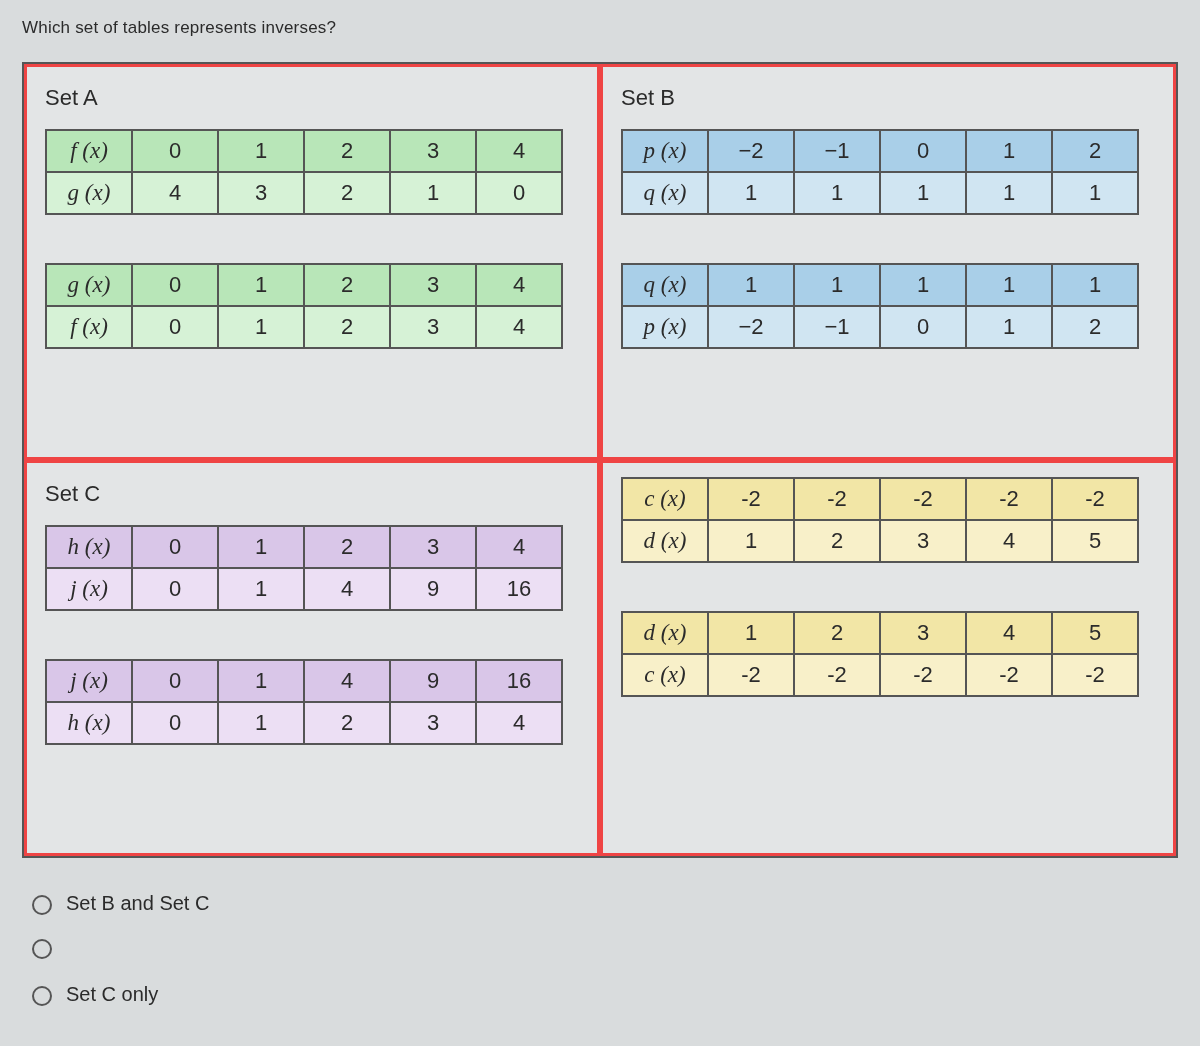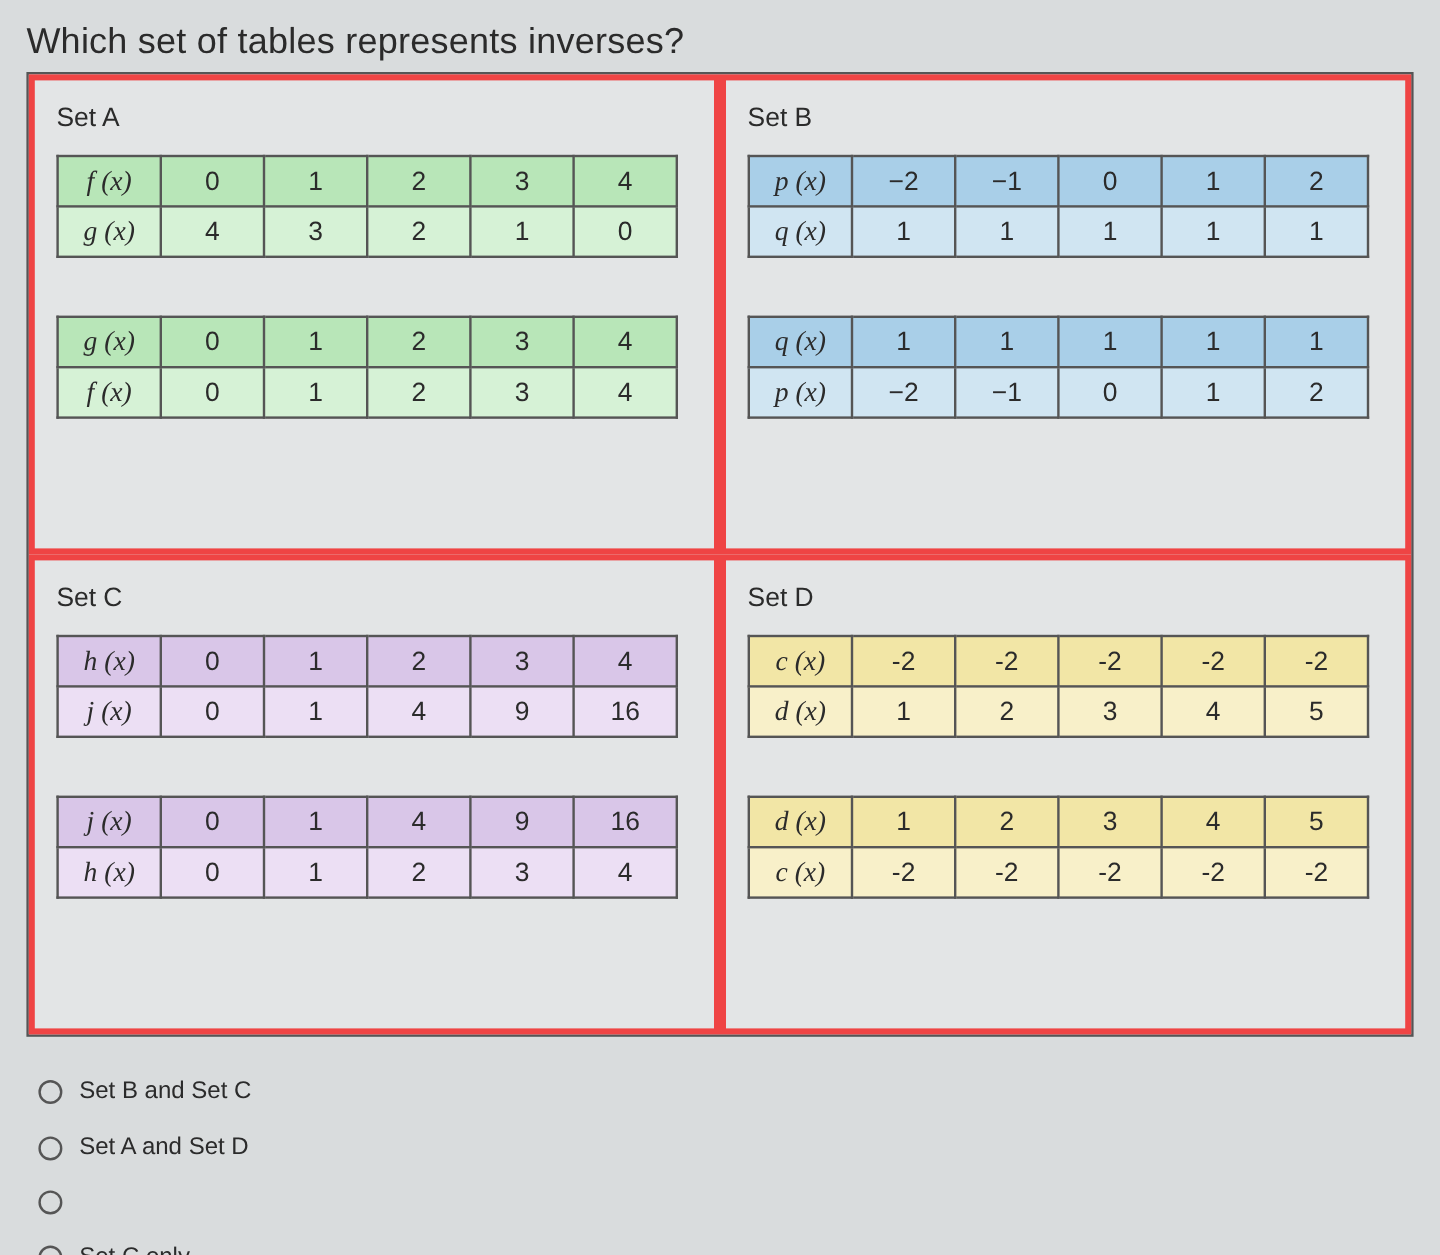--- a/index.html
+++ b/index.html
@@ -1,33 +1,33 @@
 <!DOCTYPE html>
 <html><head>
 <meta charset="utf-8">
 <style>
 body{margin:0;background:#d9dcdd;font-family:Arial,Helvetica,sans-serif;color:#2b2b2b}
 .wrap{padding:18px 22px}
-.question{font-size:30px;font-weight:500;margin-bottom:8px;letter-spacing:.2px}
+.question{font-size:17px;font-weight:500;margin-bottom:24px;letter-spacing:.2px}
 .grid{display:grid;grid-template-columns:1fr 1fr;border:2px solid #555;background:#e3e5e6}
-.cell{border:5px solid #ef4444;padding:14px 18px 60px}
+.cell{border:3px solid #ef4444;padding:14px 18px 60px}
 .setlabel{font-size:22px;margin:4px 0 18px}
 .ftable{border-collapse:collapse;margin-bottom:48px;font-size:22px}
 .ftable td{border:2px solid #555;text-align:center;min-width:72px;height:36px;padding:2px 6px}
 .fnlabel{font-style:italic;font-family:Liberation Serif, serif;font-size:23px;text-align:left;padding-left:8px;min-width:56px}
 .green .hdr{background:#b8e6b8}
 .green .row2{background:#d6f2d6}
 .blue .hdr{background:#a9cfe8}
 .blue .row2{background:#d0e5f2}
 .purple .hdr{background:#d9c6e8}
 .purple .row2{background:#ecdff4}
 .yellow .hdr{background:#f2e6a6}
 .yellow .row2{background:#f8f0c9}
 .answers{margin-top:34px;padding-left:10px}
-.opt{display:flex;align-items:center;gap:14px;margin:24px 0;font-size:20px}
+.opt{display:flex;align-items:flex-end;gap:14px;margin:24px 0;font-size:20px}
 .radio{width:16px;height:16px;border:2px solid #555;border-radius:50%;flex:none}
 </style>
 </head>
 <body>
 
 <div class="wrap">
 <div class="question">Which set of tables represents inverses?</div>
 
 <div class="grid">
 
@@ -157,21 +157,20 @@
               <td>1</td>
               <td>2</td>
               <td>3</td>
               <td>4</td>
             </tr>
 </tbody>
         </table>
 </div>
 
 <div class="cell">
-<div class="setlabel">Set D</div>
 <table class="ftable yellow">
 <tbody>
             <tr class="hdr">
               <td class="fnlabel">c (x)</td>
               <td>-2</td>
               <td>-2</td>
               <td>-2</td>
               <td>-2</td>
               <td>-2</td>
             </tr>
@@ -206,24 +205,20 @@
 </tbody>
         </table>
 </div>
 
 </div>
 
 <div class="answers">
 <div class="opt">
         <span class="radio"></span>
         <span>Set B and Set C</span>
-      </div>
-<div class="opt">
-        <span class="radio"></span>
-        <span>Set A and Set D</span>
       </div>
 <div class="opt">
         <span class="radio"></span>
       </div>
 <div class="opt">
         <span class="radio"></span>
         <span>Set C only</span>
       </div>
 </div>
 

